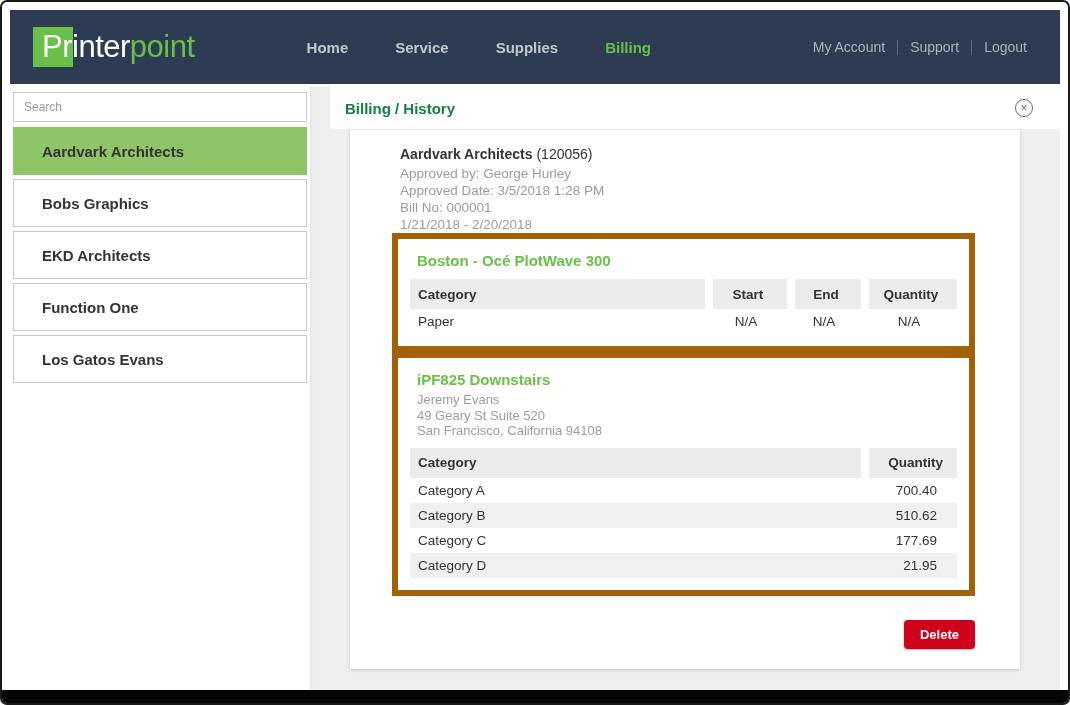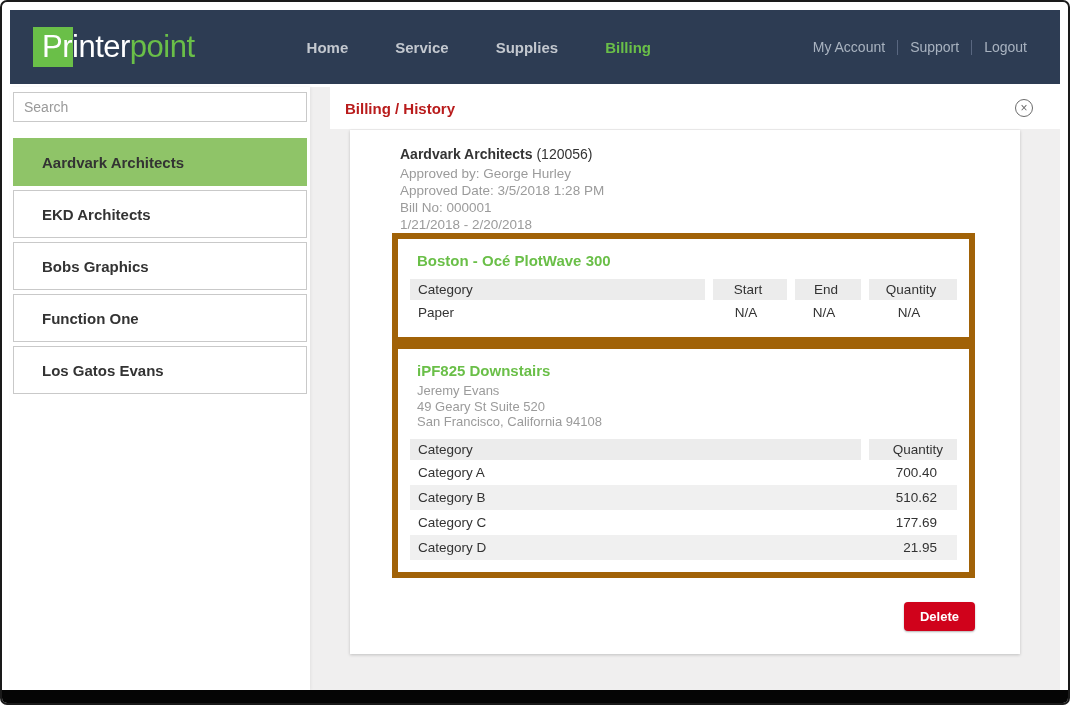--- a/index.html
+++ b/index.html
@@ -21,51 +21,51 @@
   .nav-link.active { color:#6abf48; }
   .account-links { margin-left:auto; margin-right:33px; display:flex; align-items:center; gap:12px; }
   .account-link { font-size:14px; color:#a9b3c0; text-decoration:none; cursor:pointer; }
   .acct-sep { width:1px; height:15px; background:#596780; }
 
   
   .app-body { flex:1; display:flex; margin-top:3px; background:#f0efef; min-height:0; }
 
   
   .sidebar { flex:0 0 300px; background:#ffffff; padding:5px 3px 0 3px; box-shadow:1px 0 3px rgba(0,0,0,0.06); }
-  .search-input { width:100%; height:30px; border:1px solid #c9c9c9; padding:0 10px; font-size:14px; color:#555;
-                  font-family:"Liberation Sans", sans-serif; outline:none; margin-bottom:16px; background:#fff; }
+  .search-input { width:100%; height:30px; border:1px solid #c9c9c9; padding:0 10px; font-size:12px; color:#555;
+                  font-family:"Liberation Sans", sans-serif; outline:none; margin-bottom:5px; background:#fff; }
   .search-input::placeholder { color:#9a9a9a; }
   .cust-item { height:48px; border:1px solid #c9c9c9; background:#fff; margin-bottom:4px;
                display:flex; align-items:center; padding-left:28px; font-size:15px; font-weight:bold; color:#333; cursor:pointer; }
   .cust-item.selected { background:#8fc468; border-color:#8fc468; }
 
   .gutter { flex:0 0 20px; }
 
   
   .main { flex:1; display:flex; flex-direction:column; min-width:0; }
   .main-header { flex:0 0 42px; background:#ffffff; display:flex; align-items:center; justify-content:space-between; padding:0 27px 0 15px; }
-  .main-title { font-size:15px; font-weight:bold; color:#b91c1c; }
+  .main-title { font-size:15px; font-weight:bold; color:#15803d; }
   .close-btn { width:18px; height:18px; border:1.5px solid #6b6b6b; border-radius:50%; color:#6b6b6b;
                display:flex; align-items:center; justify-content:center; font-size:12px; line-height:1; cursor:pointer; background:transparent; }
   .main-content { flex:1; padding:1px 0 0 20px; }
 
   
   .card { width:670px; min-height:524px; background:#fff; box-shadow:0 1px 3px rgba(0,0,0,0.2); padding:16px 45px 20px 42px; }
   .bill-head { margin-left:8px; }
   .bill-title { font-size:14px; font-weight:bold; color:#333; margin-bottom:3px; }
   .bill-title .bill-num { font-weight:normal; }
   .bill-line { font-size:13.5px; line-height:17px; color:#9b9b9b; }
 
   .section-box { border:6px solid #a16207; margin-top:0; padding:11px 12px 12px 12px; }
   .section-heading { font-size:15px; font-weight:bold; color:#6abf48; margin:2px 0 10px 7px; }
   .addr-block { margin:-6px 0 9px 7px; }
   .addr-line { font-size:13px; line-height:15.5px; color:#9b9b9b; }
 
   table.tbl { width:100%; border-collapse:separate; border-spacing:0; table-layout:fixed; }
-  .tbl th { background:#ececec; height:21px; font-size:13.5px; font-weight:normal; color:#333; text-align:left; padding:0 4px 0 8px; }
+  .tbl th { background:#ececec; height:30px; font-size:13.5px; font-weight:bold; color:#333; text-align:left; padding:0 4px 0 8px; }
   .tbl th + th { border-left:8px solid #ffffff; padding-left:0; }
   .tbl td { height:25px; font-size:13.5px; color:#333; text-align:left; padding:0 0 0 8px; background:#fff; }
   .tbl td + td { padding-left:0; }
   .tbl .col-c { text-align:center; }
   .tbl th.col-r { text-align:right; padding-right:14px; }
   .tbl td.col-r { text-align:right; padding-right:20px; }
   .tbl-zebra tbody tr:nth-child(even) td { background:#f0f0f0; }
 
   .card-actions { margin-top:24px; text-align:right; }
   .delete-btn { background:#d0021b; color:#fff; border:none; border-radius:4px; font-size:13px; font-weight:bold;
@@ -100,24 +100,24 @@
     </div>
 
     <div class="app-body">
 
       <div class="sidebar">
         <input class="search-input" type="text" placeholder="Search" style="">
         <div class="cust-item selected">
           <span>Aardvark Architects</span>
         </div>
         <div class="cust-item">
+          <span>Bobs Graphics</span>
+        </div>
+        <div class="cust-item">
           <span>EKD Architects</span>
-        </div>
-        <div class="cust-item">
-          <span>Bobs Graphics</span>
         </div>
         <div class="cust-item">
           <span>Function One</span>
         </div>
         <div class="cust-item">
           <span>Los Gatos Evans</span>
         </div>
       </div>
 
       <div class="gutter"></div>

